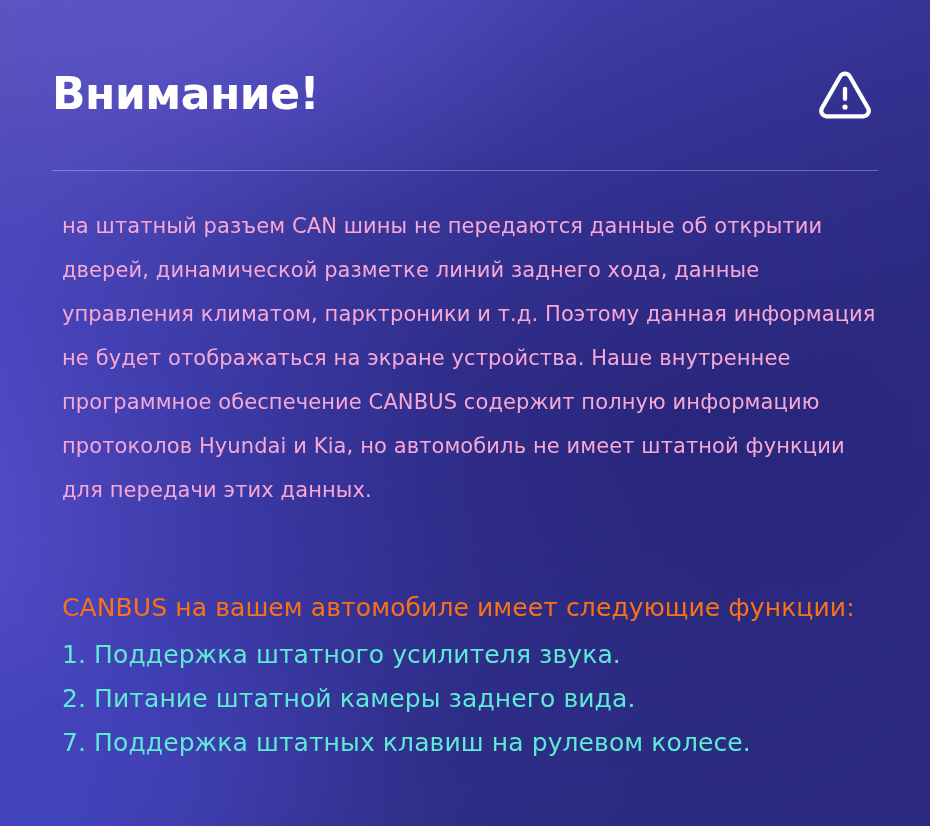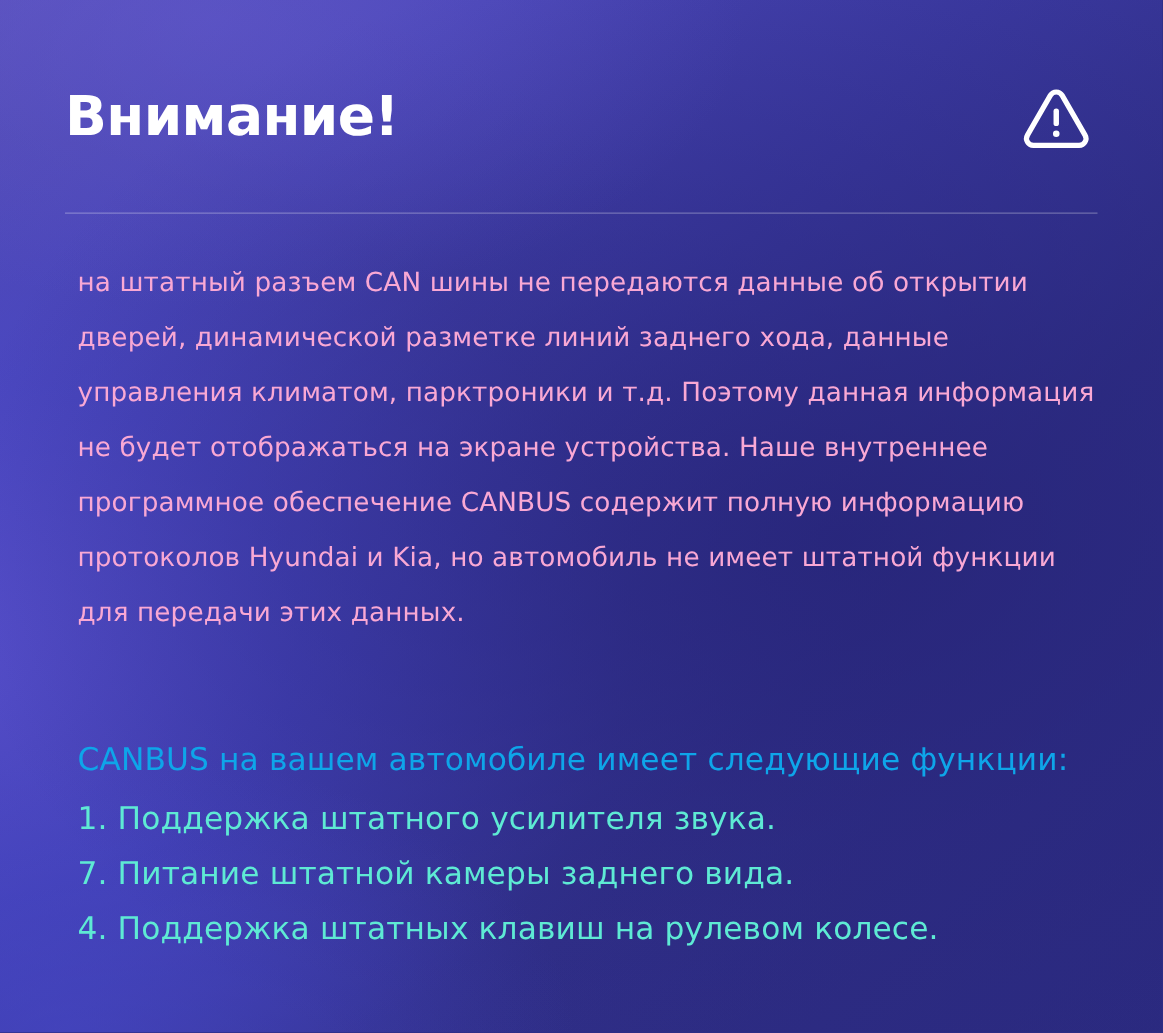--- a/index.html
+++ b/index.html
@@ -140,21 +140,21 @@
 
   .list-block {
     position: absolute;
     left: 62px;
     top: 588px;
     width: 818px;
   }
 
   .list-intro {
     margin: 0 0 5px 0;
-    color: #0ea5e9;
+    color: #f97316;
     font-size: 25px;
     line-height: 40px;
     font-weight: 400;
     letter-spacing: 0.1px;
     font-family: "DejaVu Sans", "Liberation Sans", sans-serif;
   }
 
   .feature-list {
     list-style: none;
     margin: 0;
@@ -203,19 +203,19 @@
 
     <div class="body-block">
       <p class="paragraph">на штатный разъем CAN шины не передаются данные об открытии дверей, динамической разметке линий заднего хода, данные управления климатом, парктроники и т.д. Поэтому данная информация не будет отображаться на экране устройства. Наше внутреннее программное обеспечение CANBUS содержит полную информацию протоколов Hyundai и Kia, но автомобиль не имеет штатной функции для передачи этих данных.</p>
     </div>
 
     <div class="list-block">
       <p class="list-intro">CANBUS на вашем автомобиле имеет следующие функции:</p>
 
       <ul class="feature-list">
         <li class="feature-item">1. Поддержка штатного усилителя звука.</li>
-        <li class="feature-item">7. Питание штатной камеры заднего вида.</li>
-        <li class="feature-item">4. Поддержка штатных клавиш на рулевом колесе.</li>
+        <li class="feature-item">2. Питание штатной камеры заднего вида.</li>
+        <li class="feature-item">7. Поддержка штатных клавиш на рулевом колесе.</li>
       </ul>
     </div>
 
   </div>
 </div>
 
 </body></html>

